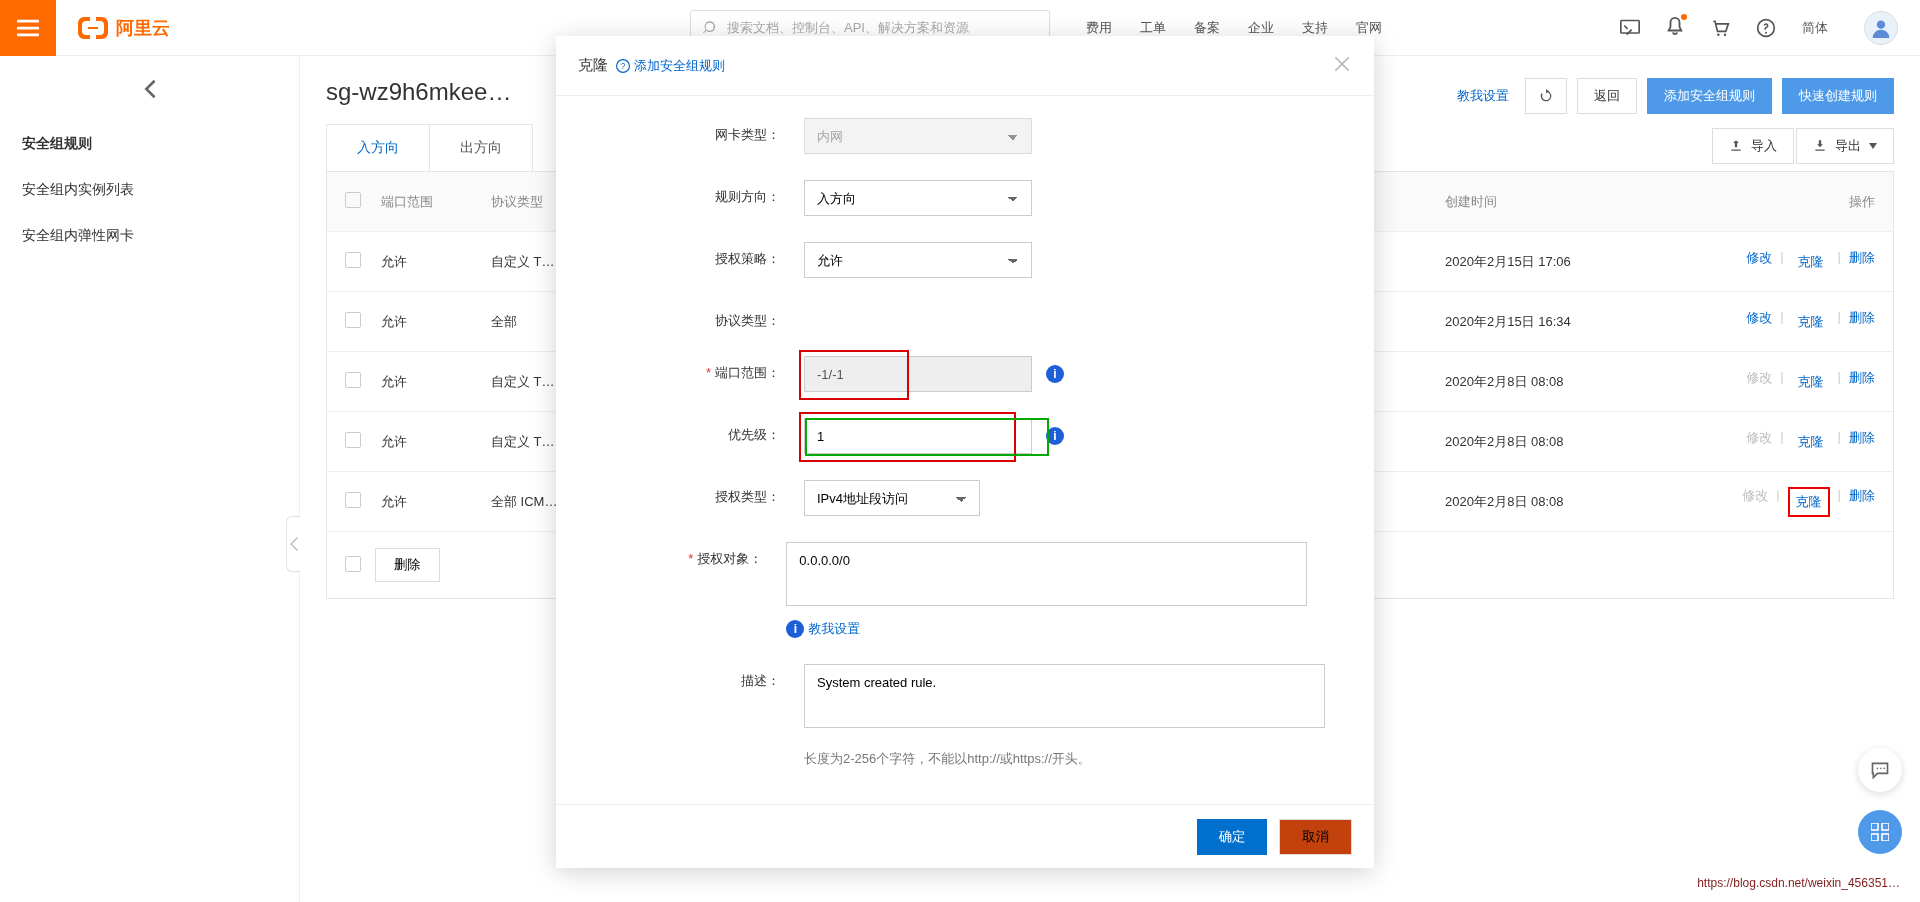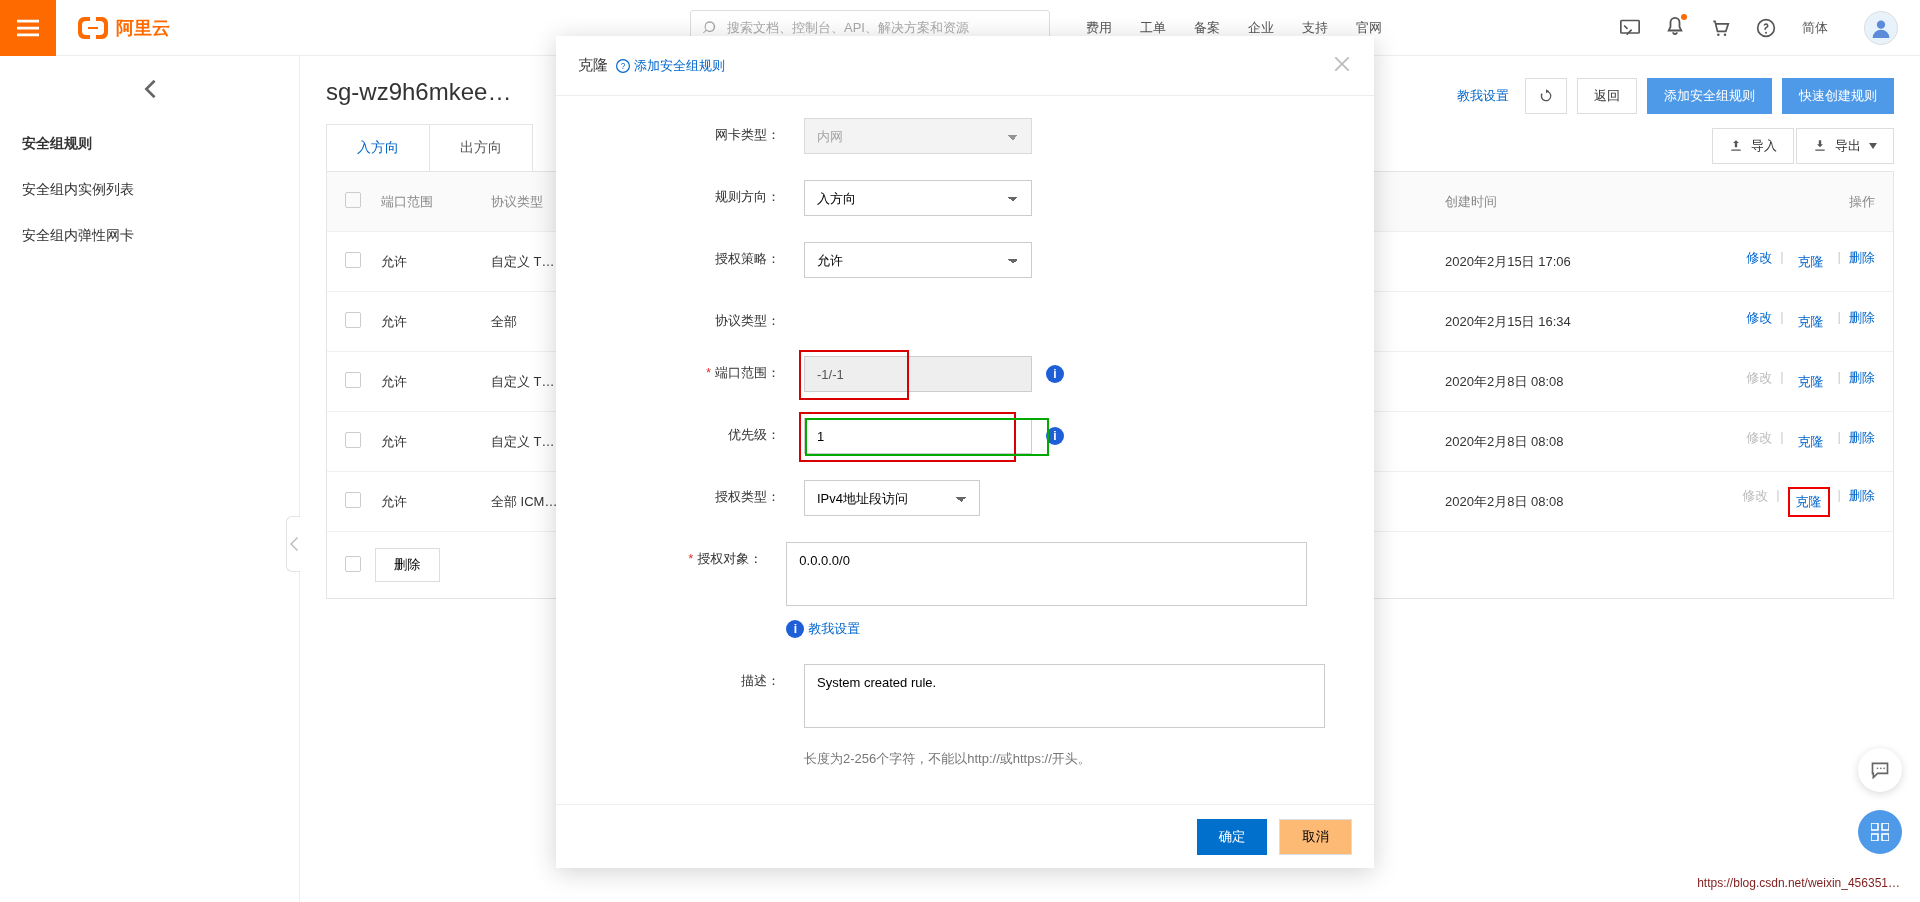--- a/index.html
+++ b/index.html
@@ -75,21 +75,21 @@
   .sel.dis{background-color:#eee}
   .inp{width:228px}
   .inp.dis{background:#eee}
   .ta{height:64px;width:436px;padding:10px 12px;resize:none}
   .info-i{width:18px;height:18px;border-radius:50%;background:#1e5fd7;color:#fff;font-weight:700;font-size:12px;display:inline-flex;align-items:center;justify-content:center}
   .hint{color:#777;font-size:13px;width:100%;margin-top:8px}
   .big-input{width:521px}
   .link2{color:#06c;display:flex;align-items:center;gap:4px}
   .modal-ft{border-top:1px solid #eee;height:64px;display:flex;align-items:center;justify-content:flex-end;gap:12px;padding:0 22px}
   .modal-ft .ok{background:#0070cc;color:#fff;border:none;height:36px;padding:0 22px}
-  .modal-ft .cancel{background:#fdba74;border:1px solid #ddd;height:36px;padding:0 22px}
+  .modal-ft .cancel{background:#c2410c;border:1px solid #ddd;height:36px;padding:0 22px}
 
   .box-red{position:absolute;border:2px solid #d80000;pointer-events:none}
   .box-green{position:absolute;border:2px solid #0a0;pointer-events:none}
 
   .float-chat{position:absolute;right:18px;bottom:110px;width:44px;height:44px;border-radius:50%;background:#fff;box-shadow:0 2px 8px rgba(0,0,0,.15);display:flex;align-items:center;justify-content:center;color:#666}
   .float-grid{position:absolute;right:18px;bottom:48px;width:44px;height:44px;border-radius:50%;background:#4e9ae8;display:flex;align-items:center;justify-content:center;color:#fff}
   .wm{position:absolute;right:20px;bottom:12px;color:#7f1d1d;font-size:12px}
 </style>
 </head>
 <body>

